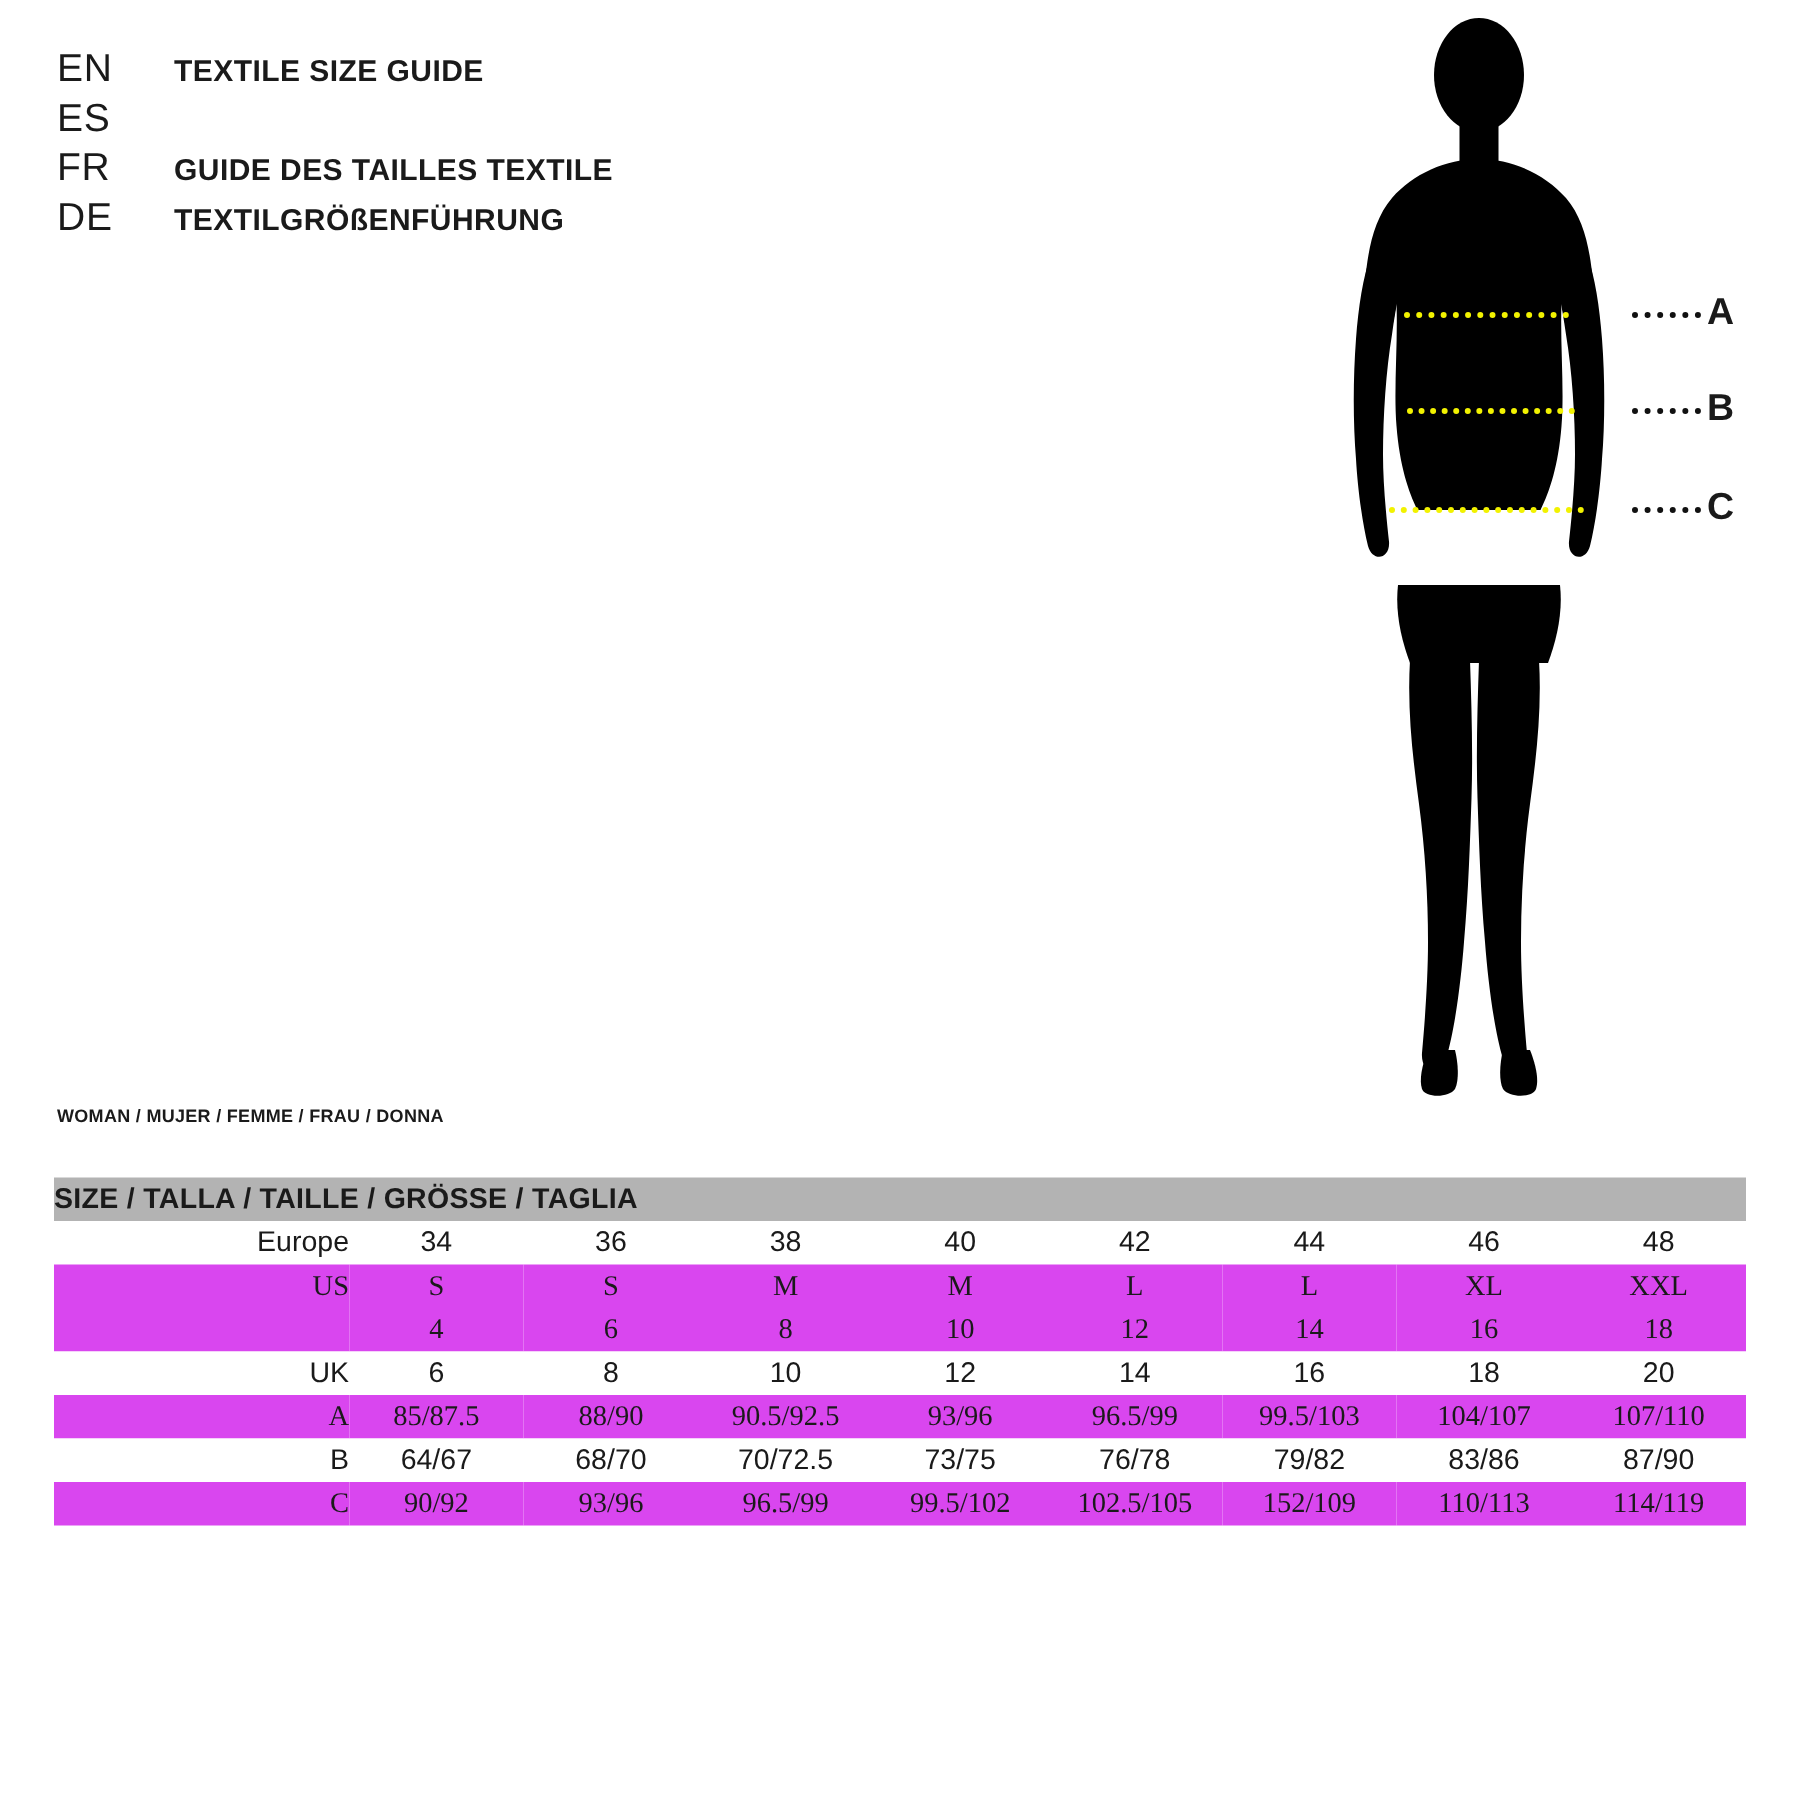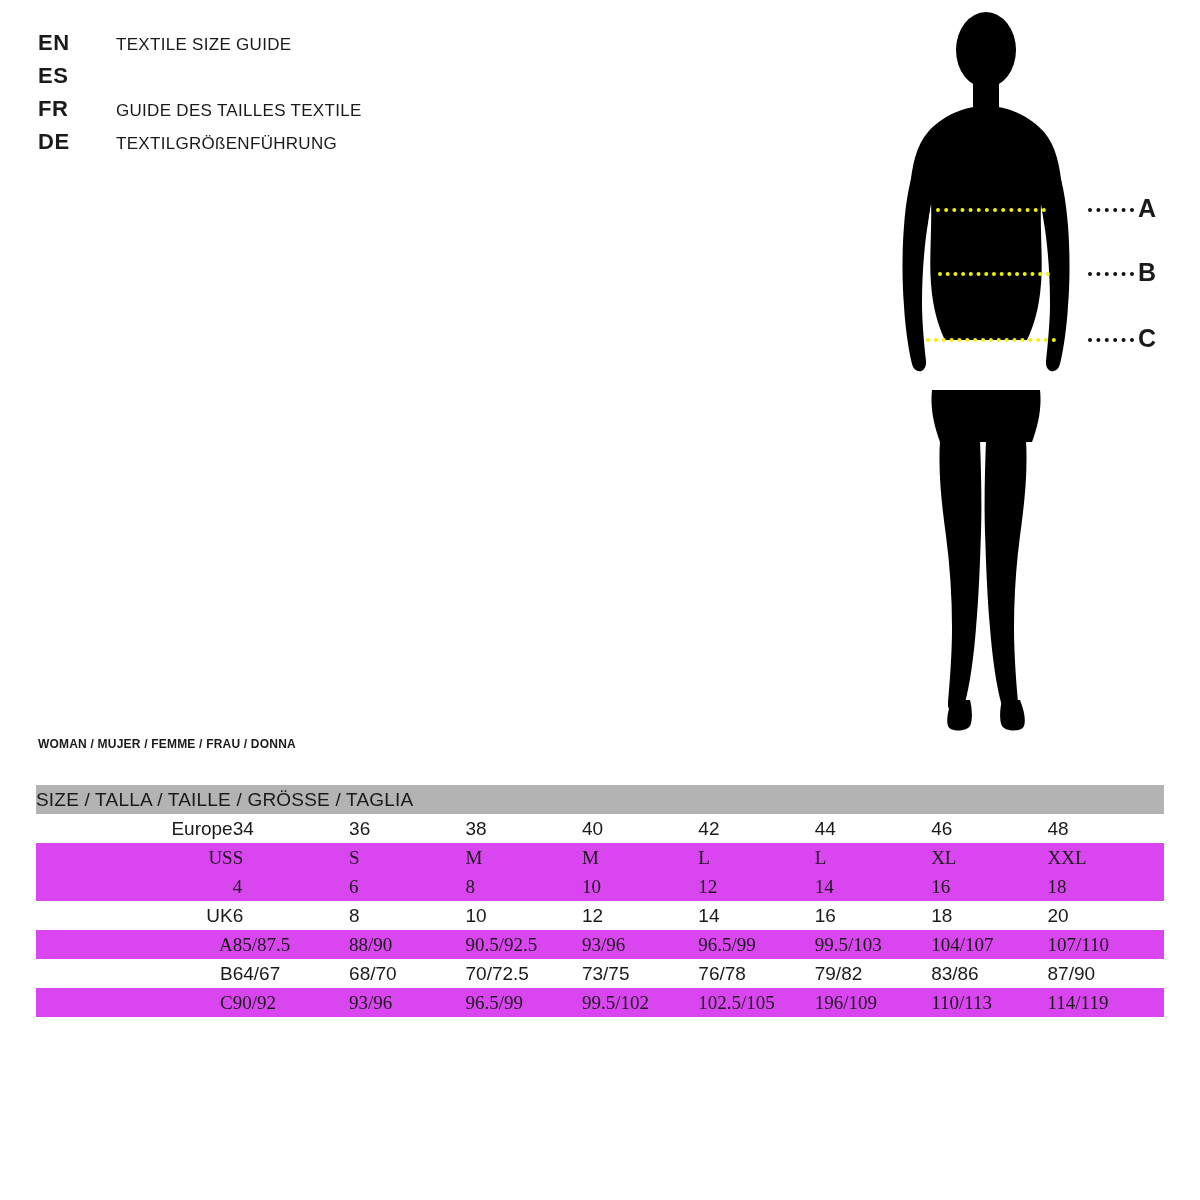--- a/index.html
+++ b/index.html
@@ -24,27 +24,27 @@
     left: 38px;
     width: 560px;
   }
   .lang-row {
     display: flex;
     align-items: baseline;
     height: 33px;
   }
   .lang-code {
     width: 78px;
-    font-size: 22px;
-    font-weight: bold;
+    font-size: 26px;
+    font-weight: normal;
     letter-spacing: 0.5px;
   }
   .lang-title {
-    font-size: 17px;
-    font-weight: normal;
+    font-size: 20px;
+    font-weight: bold;
     letter-spacing: 0.3px;
     white-space: nowrap;
   }
 
   
   .figure-area {
     position: absolute;
     left: 840px;
     top: 10px;
     width: 340px;
@@ -86,34 +86,35 @@
     border-collapse: collapse;
     font-size: 19px;
   }
   table.size-table td {
     padding: 3px 0 3px 0;
     height: 29px;
     line-height: 23px;
   }
   .row-head {
     background: #b3b3b3;
-    font-weight: normal;
+    font-weight: bold;
   }
   .row-head td {
     padding-left: 8px;
     letter-spacing: 0.2px;
   }
   .row-alt { background: #d946ef; font-family: Liberation Serif, serif; }
   .row-plain { background: #ffffff; }
   td.label-cell {
     padding-left: 8px;
     text-align: right;
     width: 196px;
   }
   td.val-cell {
+    text-align: center;
     width: 116px;
   }
 
   
   .notes {
     position: absolute;
     left: 38px;
     top: 1090px;
     font-size: 19px;
     font-weight: bold;
@@ -307,21 +308,21 @@
         <td class="val-cell">87/90</td>
       </tr>
 
       <tr class="row-alt">
         <td class="label-cell">C</td>
         <td class="val-cell">90/92</td>
         <td class="val-cell">93/96</td>
         <td class="val-cell">96.5/99</td>
         <td class="val-cell">99.5/102</td>
         <td class="val-cell">102.5/105</td>
-        <td class="val-cell">196/109</td>
+        <td class="val-cell">152/109</td>
         <td class="val-cell">110/113</td>
         <td class="val-cell">114/119</td>
       </tr>
     </tbody>
   </table>
 
 
 </div>
 
 </body></html>

